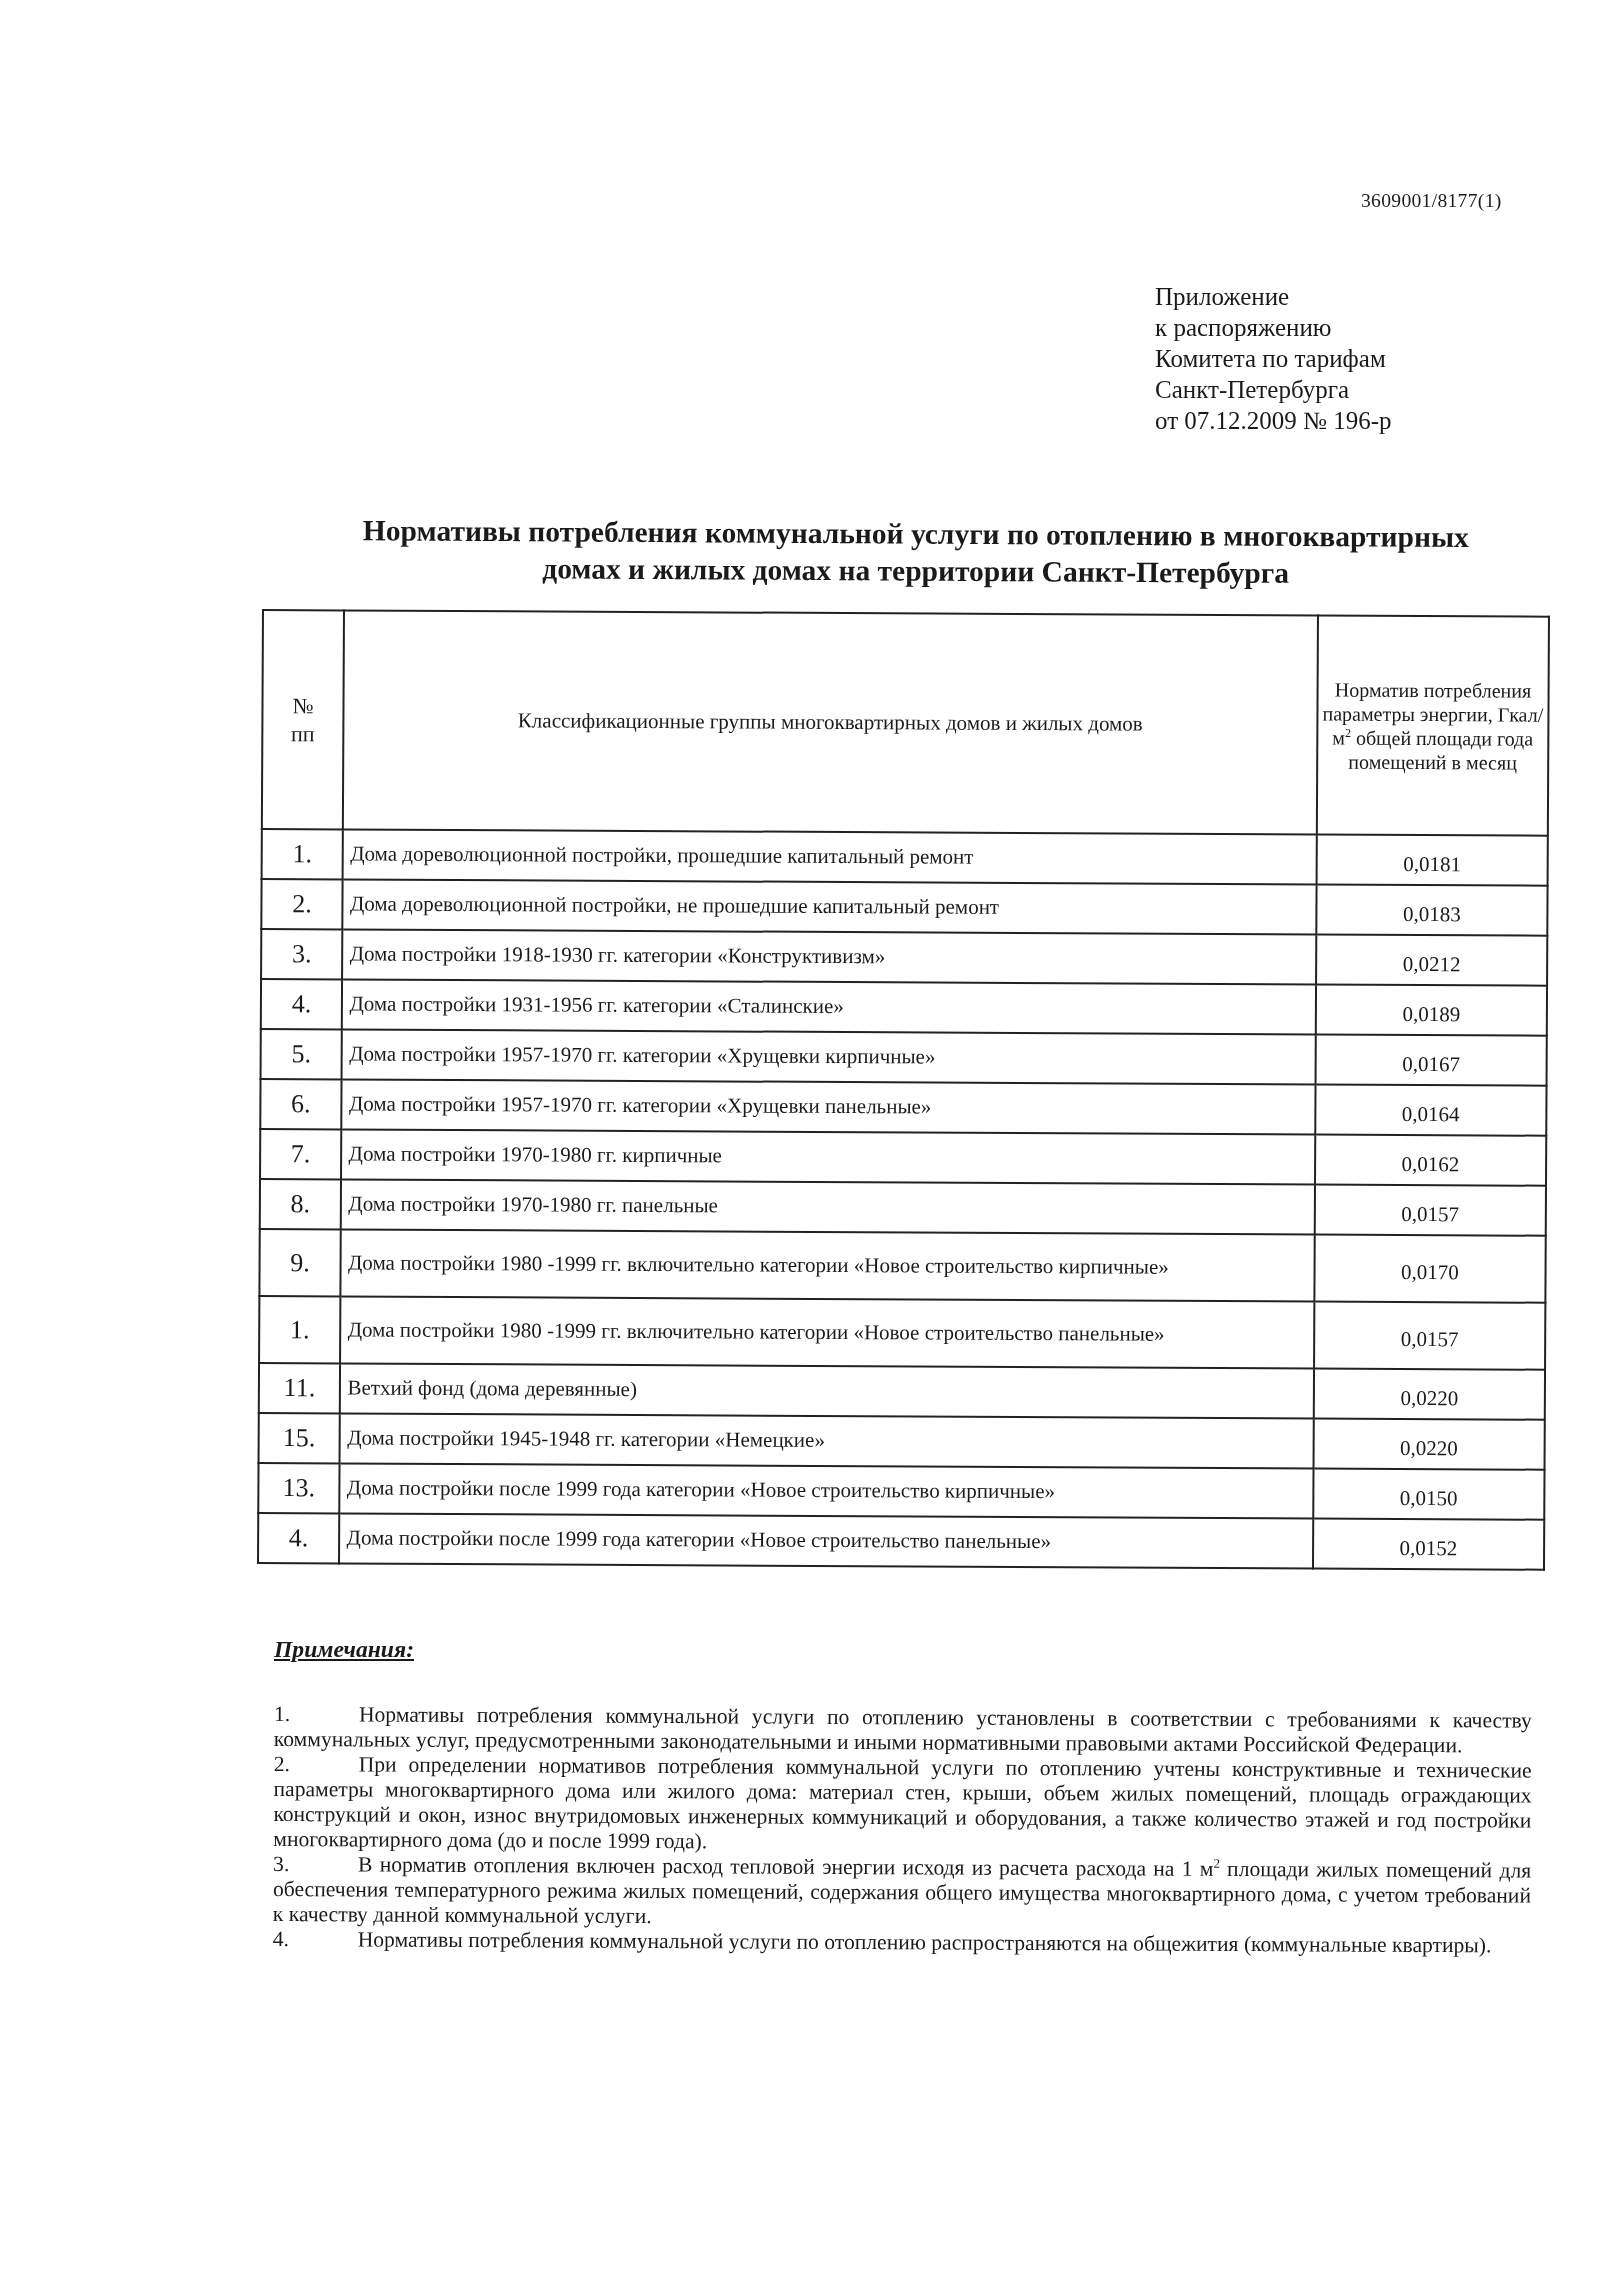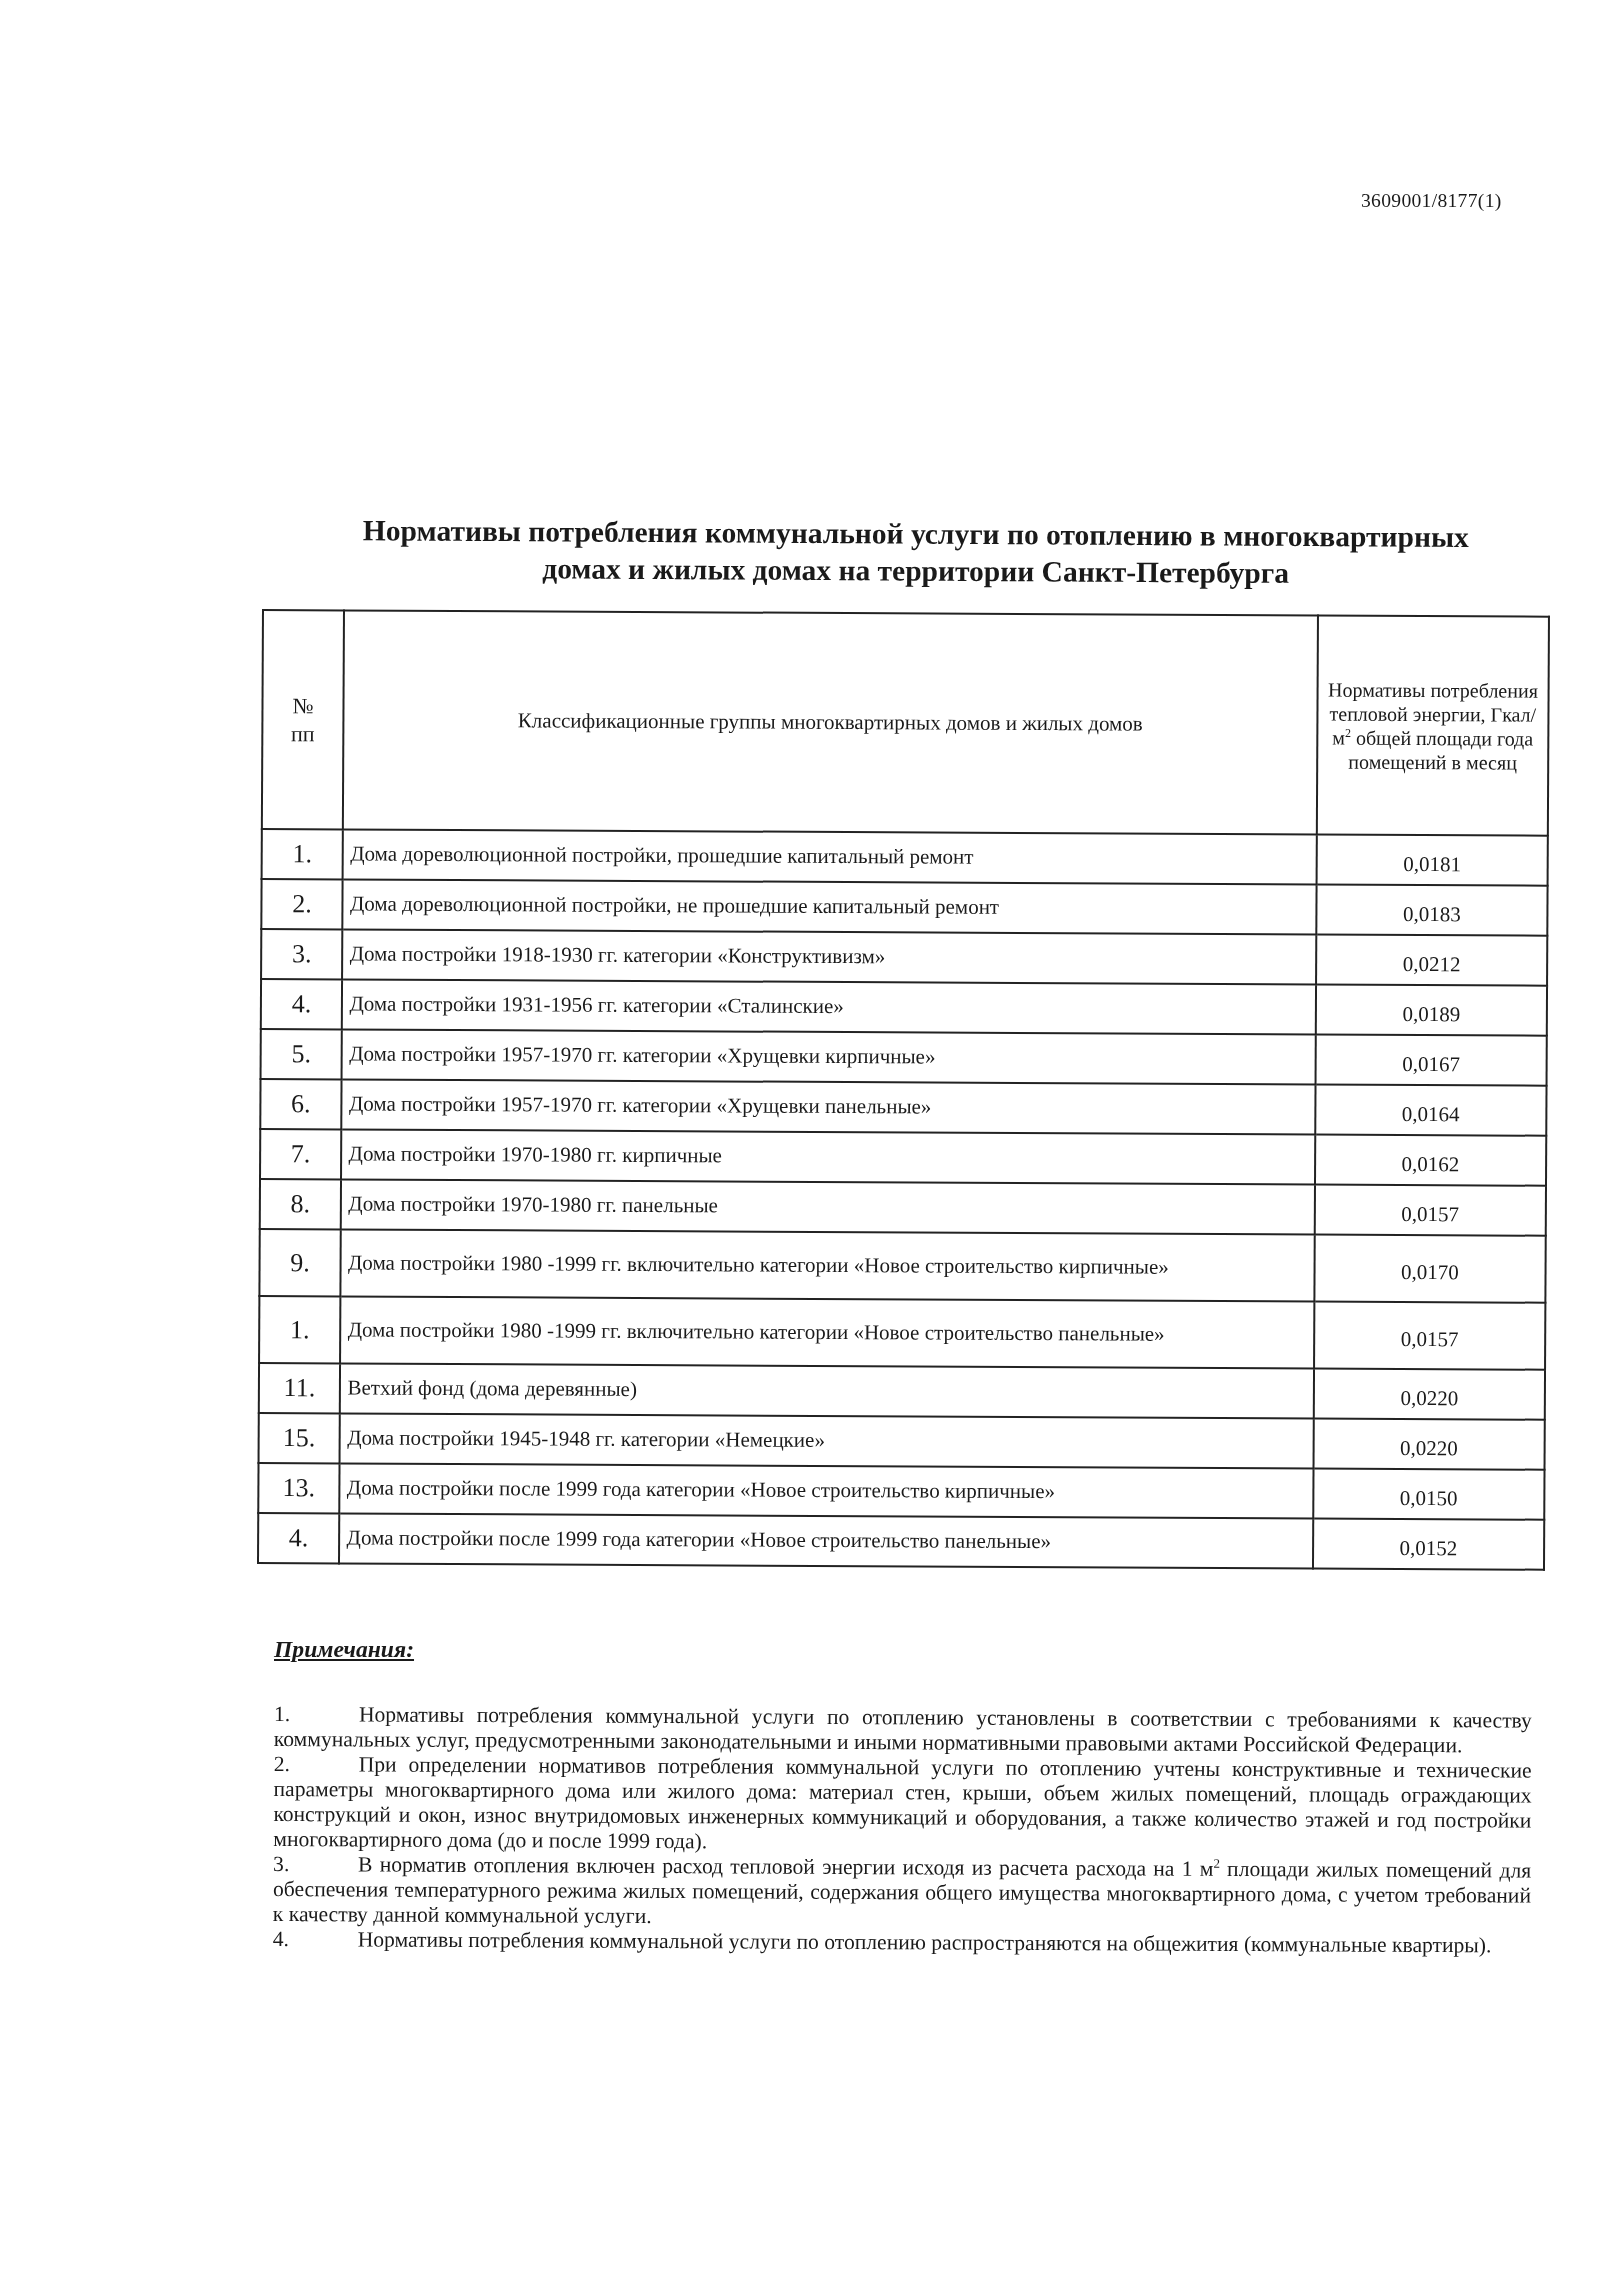--- a/index.html
+++ b/index.html
@@ -36,36 +36,43 @@
   .note { text-align:justify; text-align-last:left; }
   .note .n { display:inline-block; width:85px; }
 </style>
 </head>
 <body>
 
 <div class="page">
 
   <div class="doc-number">3609001/8177(1)</div>
 
+  <div class="appendix">
+    <div>Приложение</div>
+    <div>к распоряжению</div>
+    <div>Комитета по тарифам</div>
+    <div>Санкт-Петербурга</div>
+    <div>от 07.12.2009 № 196-р</div>
+  </div>
 
   <div class="title">
     <div>Нормативы потребления коммунальной услуги по отоплению в многоквартирных</div>
     <div>домах и жилых домах на территории Санкт-Петербурга</div>
   </div>
 
   <table class="norms">
     <thead>
       <tr style="height:219px;">
         <th class="col-num">
           <div>№</div>
           <div>пп</div>
         </th>
         <th class="col-desc">Классификационные группы многоквартирных домов и жилых домов</th>
         <th class="col-val">
-          <span>Нормативы потребления тепловой энергии, Гкал/м</span><sup>2</sup><span> общей площади года помещений в месяц</span>
+          <span>Норматив потребления параметры энергии, Гкал/м</span><sup>2</sup><span> общей площади года помещений в месяц</span>
         </th>
       </tr>
     </thead>
     <tbody>
       <tr class="row">
         <td class="num">1.</td>
         <td class="desc">Дома дореволюционной постройки, прошедшие капитальный ремонт</td>
         <td class="val">0,0181</td>
       </tr>
       <tr class="row">

